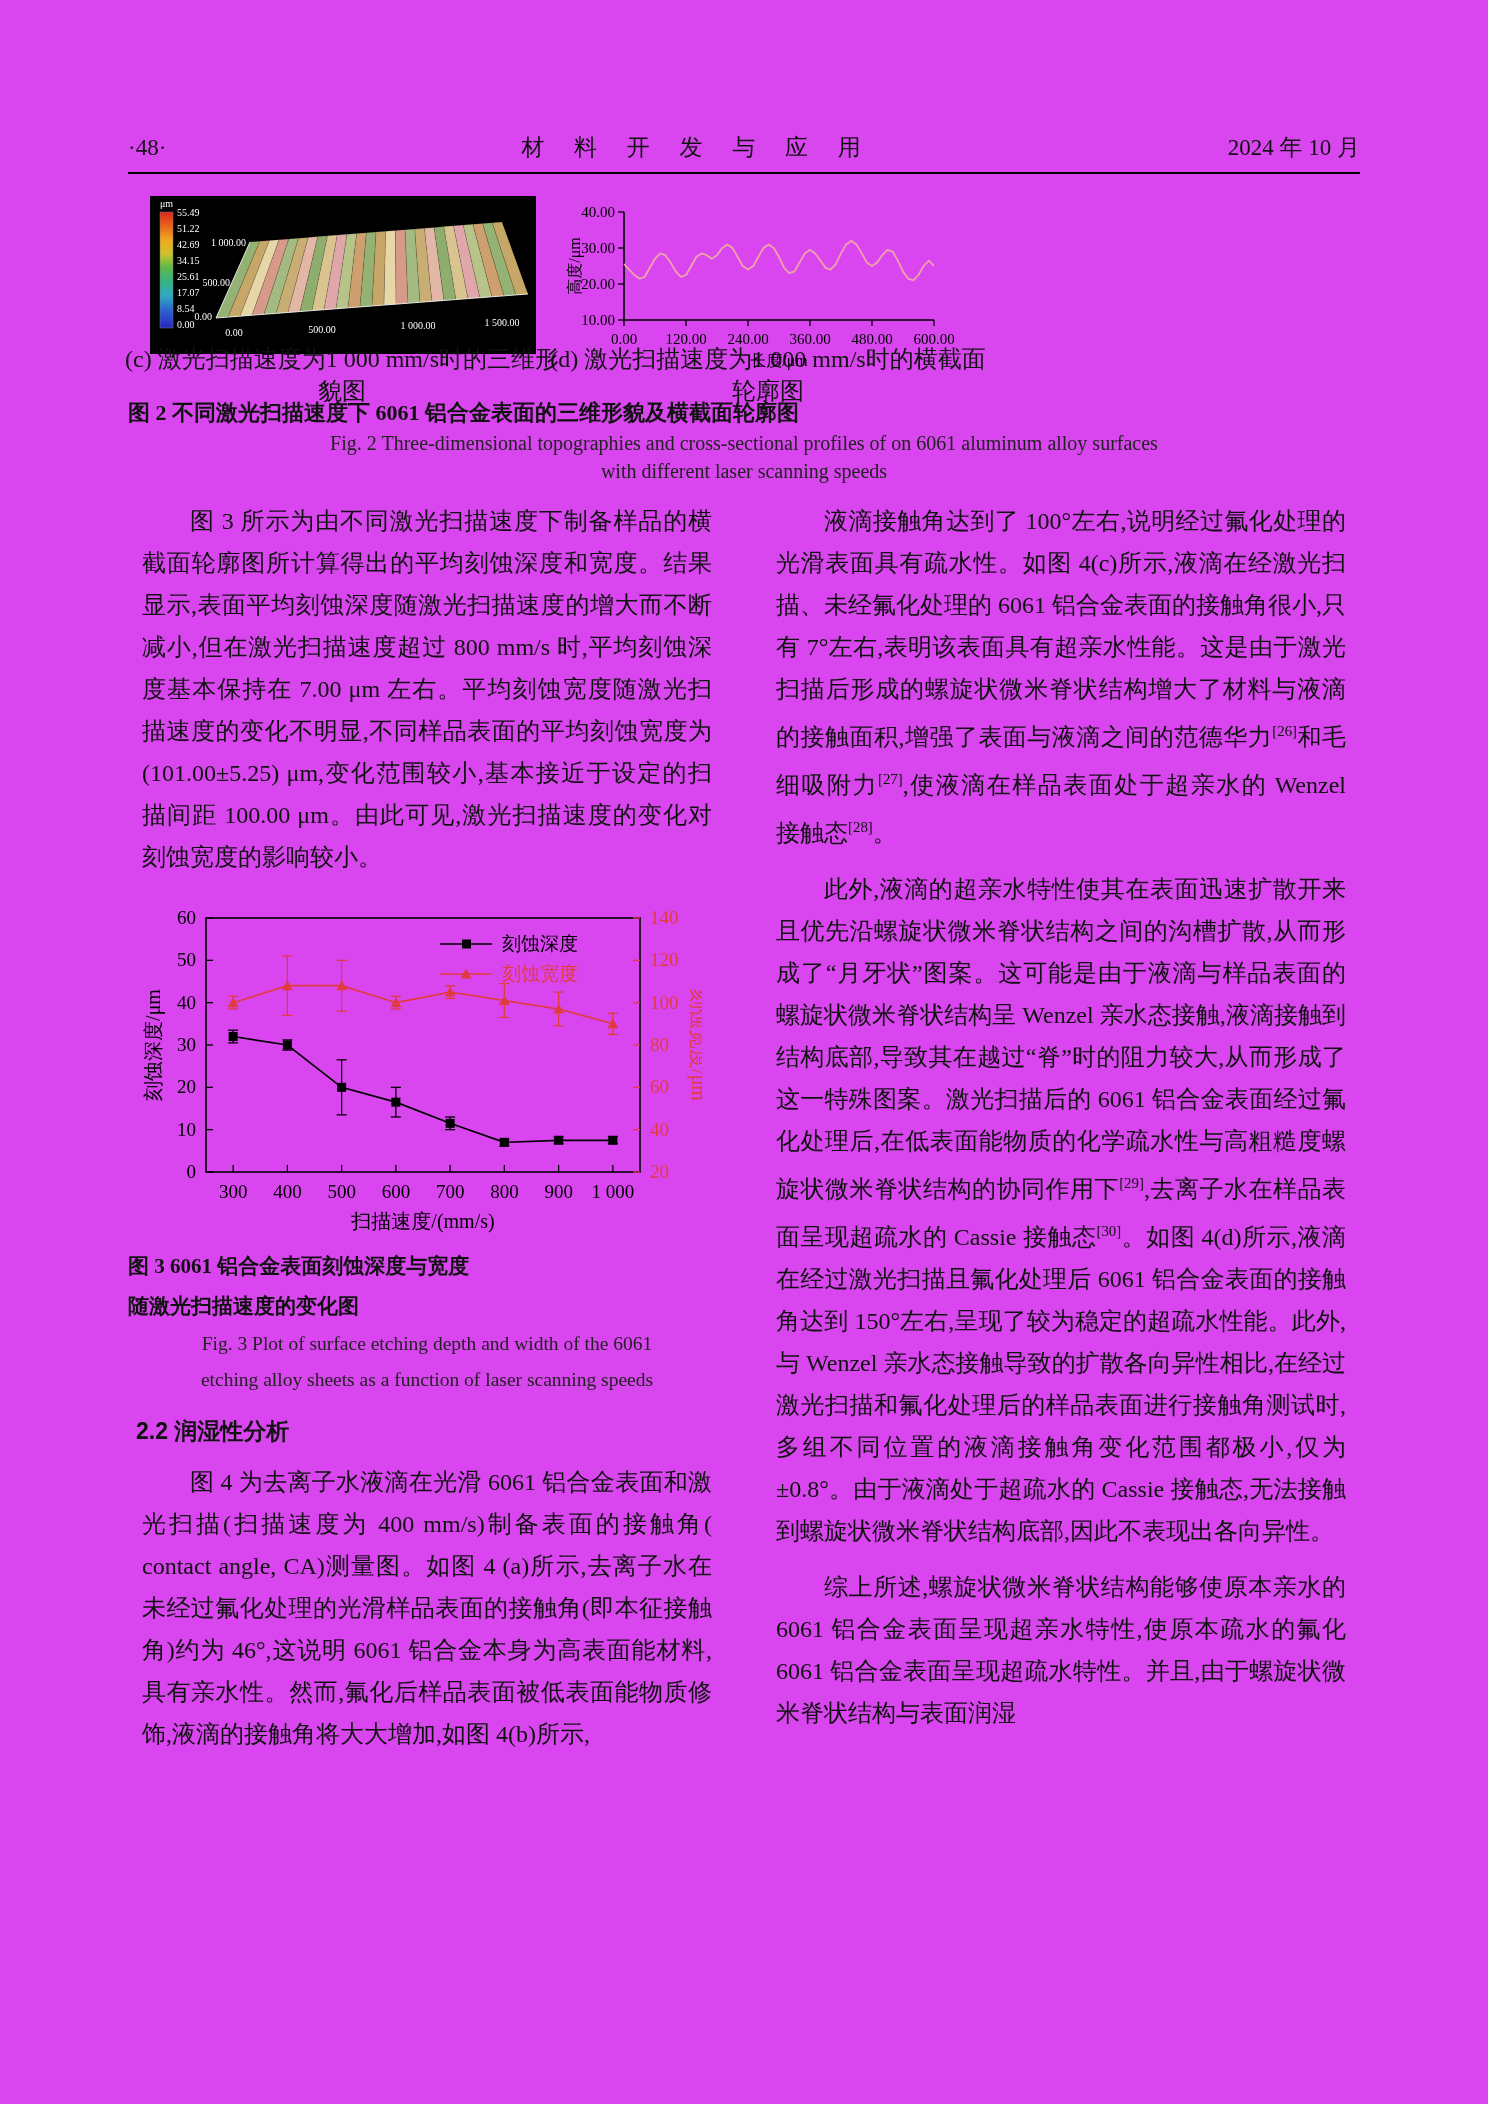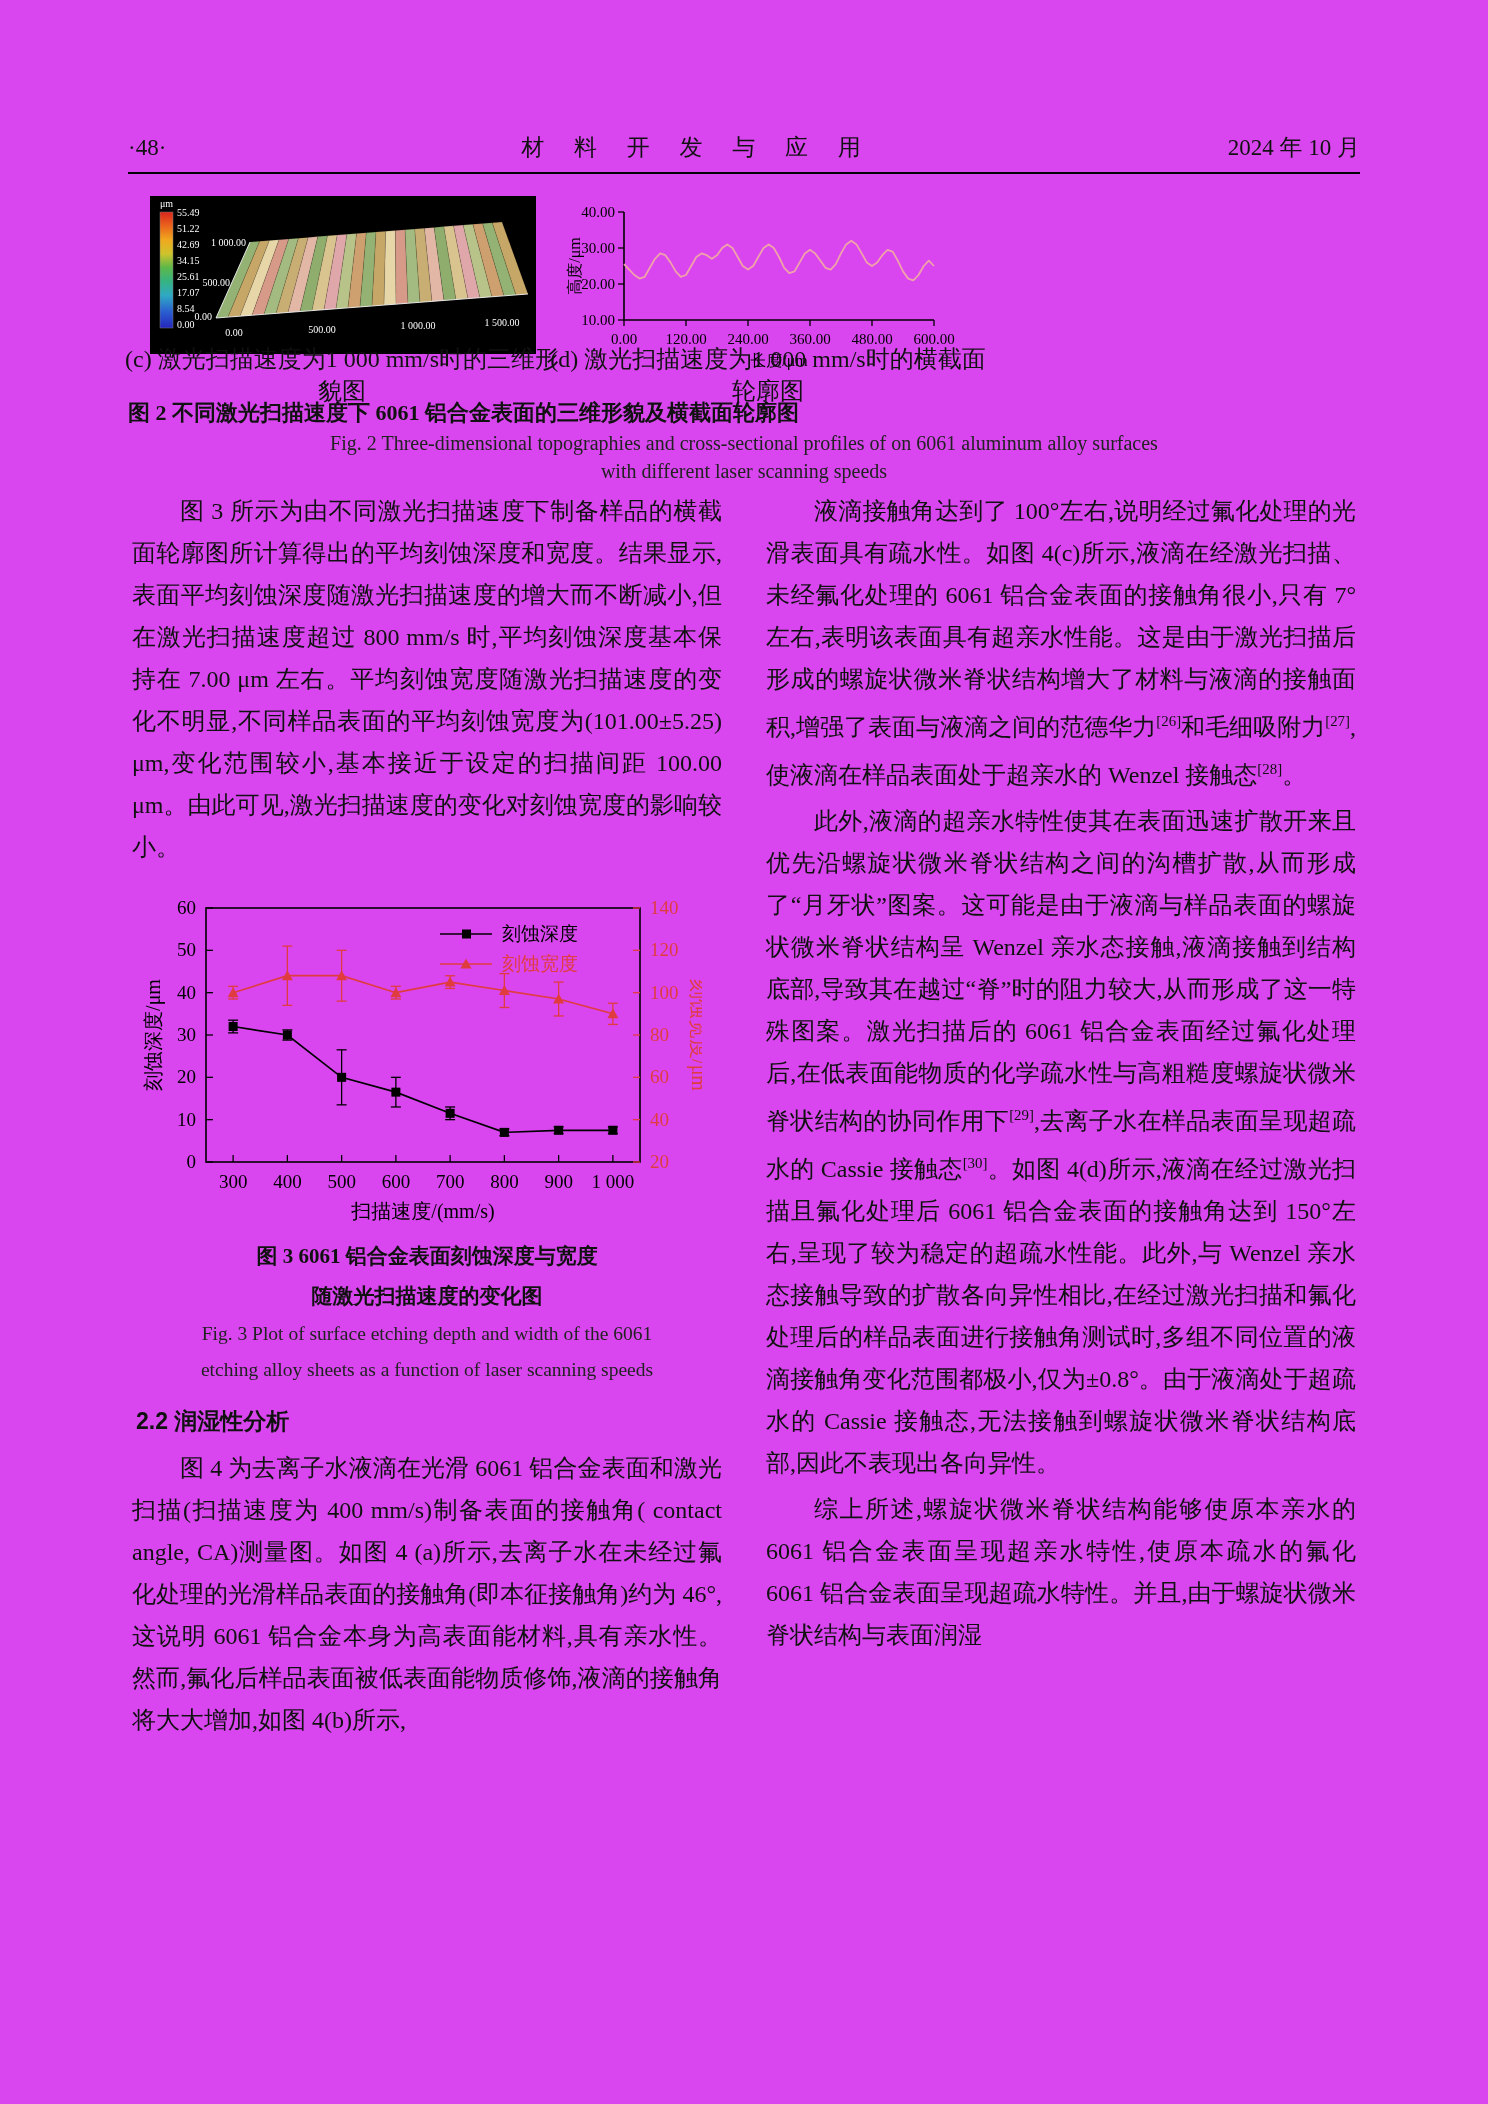--- a/index.html
+++ b/index.html
@@ -15,24 +15,24 @@
   .cap{position:absolute;top:343px;font-size:24px;text-align:center}
   .capc{left:124px;width:436px}
   .capd{left:550px;width:436px}
   .fig2-zh{position:absolute;left:128px;top:398px;width:1232px;text-align:left;
            font-weight:bold;font-size:22px}
   .fig2-en{position:absolute;left:128px;width:1232px;text-align:center;font-size:20px;color:#222}
   .en1{top:432px}.en2{top:460px}
   .col{position:absolute;top:486px;width:598px}
   .col-left{left:128px}
   .col-right{left:762px}
-  p.body{margin:4px;font-size:24px;line-height:42px;text-align:justify;text-indent:2em}
+  p.body{margin:14px;font-size:24px;line-height:42px;text-align:justify;text-indent:2em}
   sup{font-size:62%}
   .fig3wrap{margin:20px 0 8px 14px}
-  .f3zh{text-align:center;font-weight:bold;font-size:21px;line-height:40px}
+  .f3zh{font-weight:bold;font-size:21px;line-height:40px}
   .f3en{text-align:center;font-size:19.5px;line-height:36px;color:#222}
   .sec{font-family:"Liberation Sans","DejaVu Sans",sans-serif;font-size:23px;
        font-weight:bold;margin:18px 8px 10px}
   svg text{user-select:none}
 </style>
 </head>
 <body>
 
 <div class="page">
 

